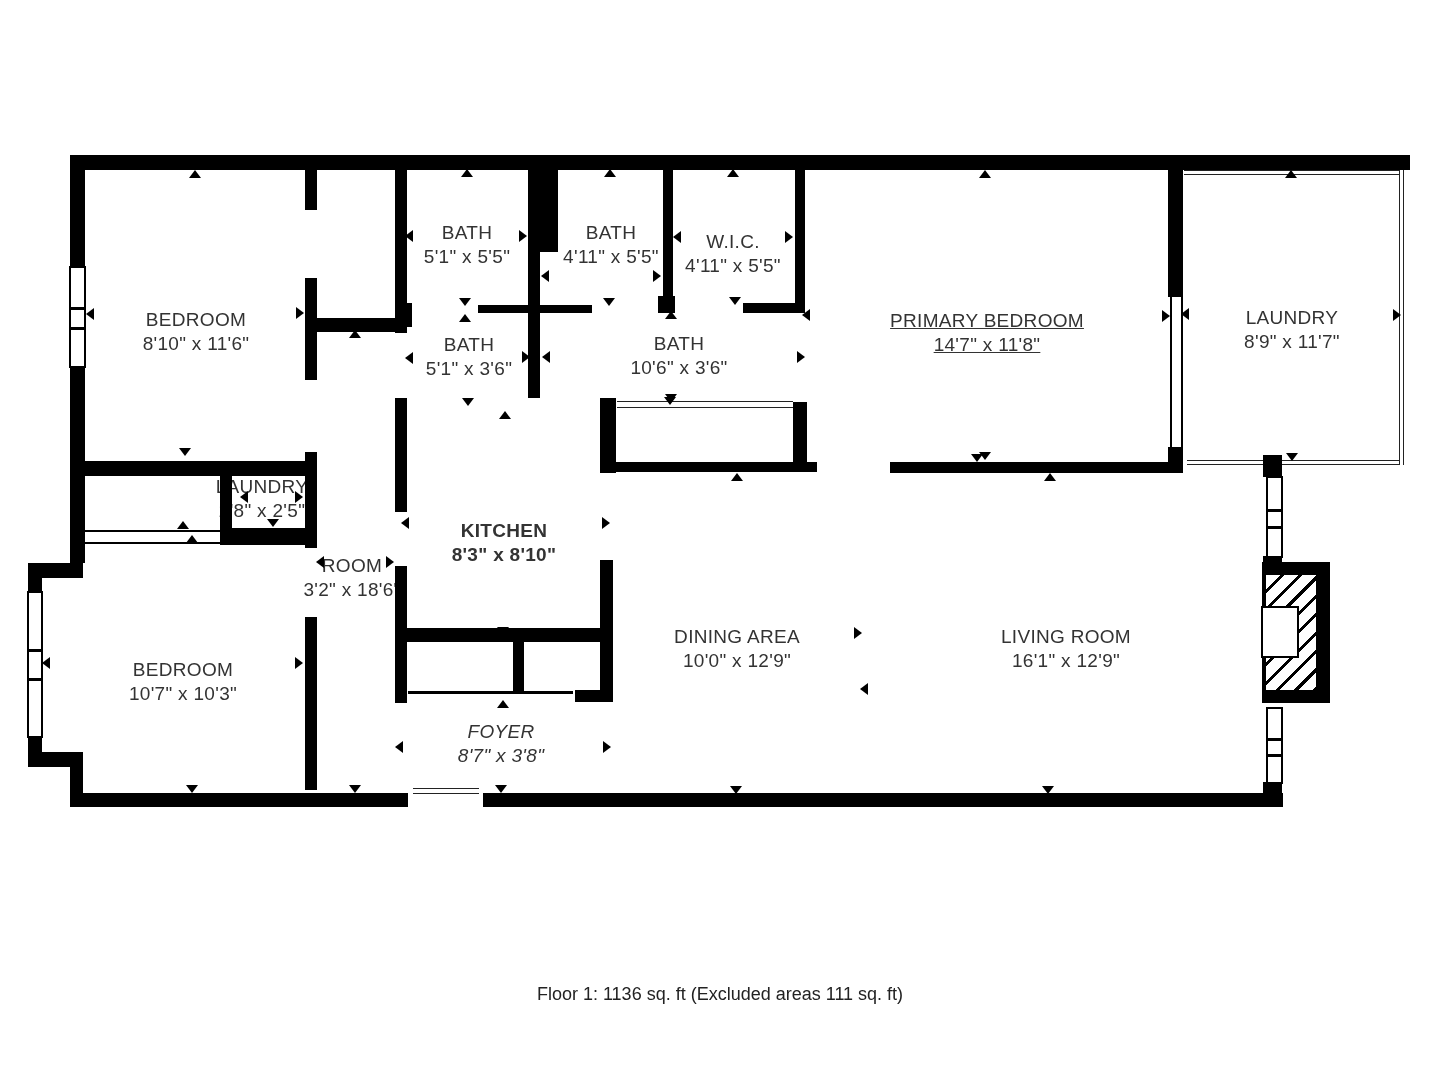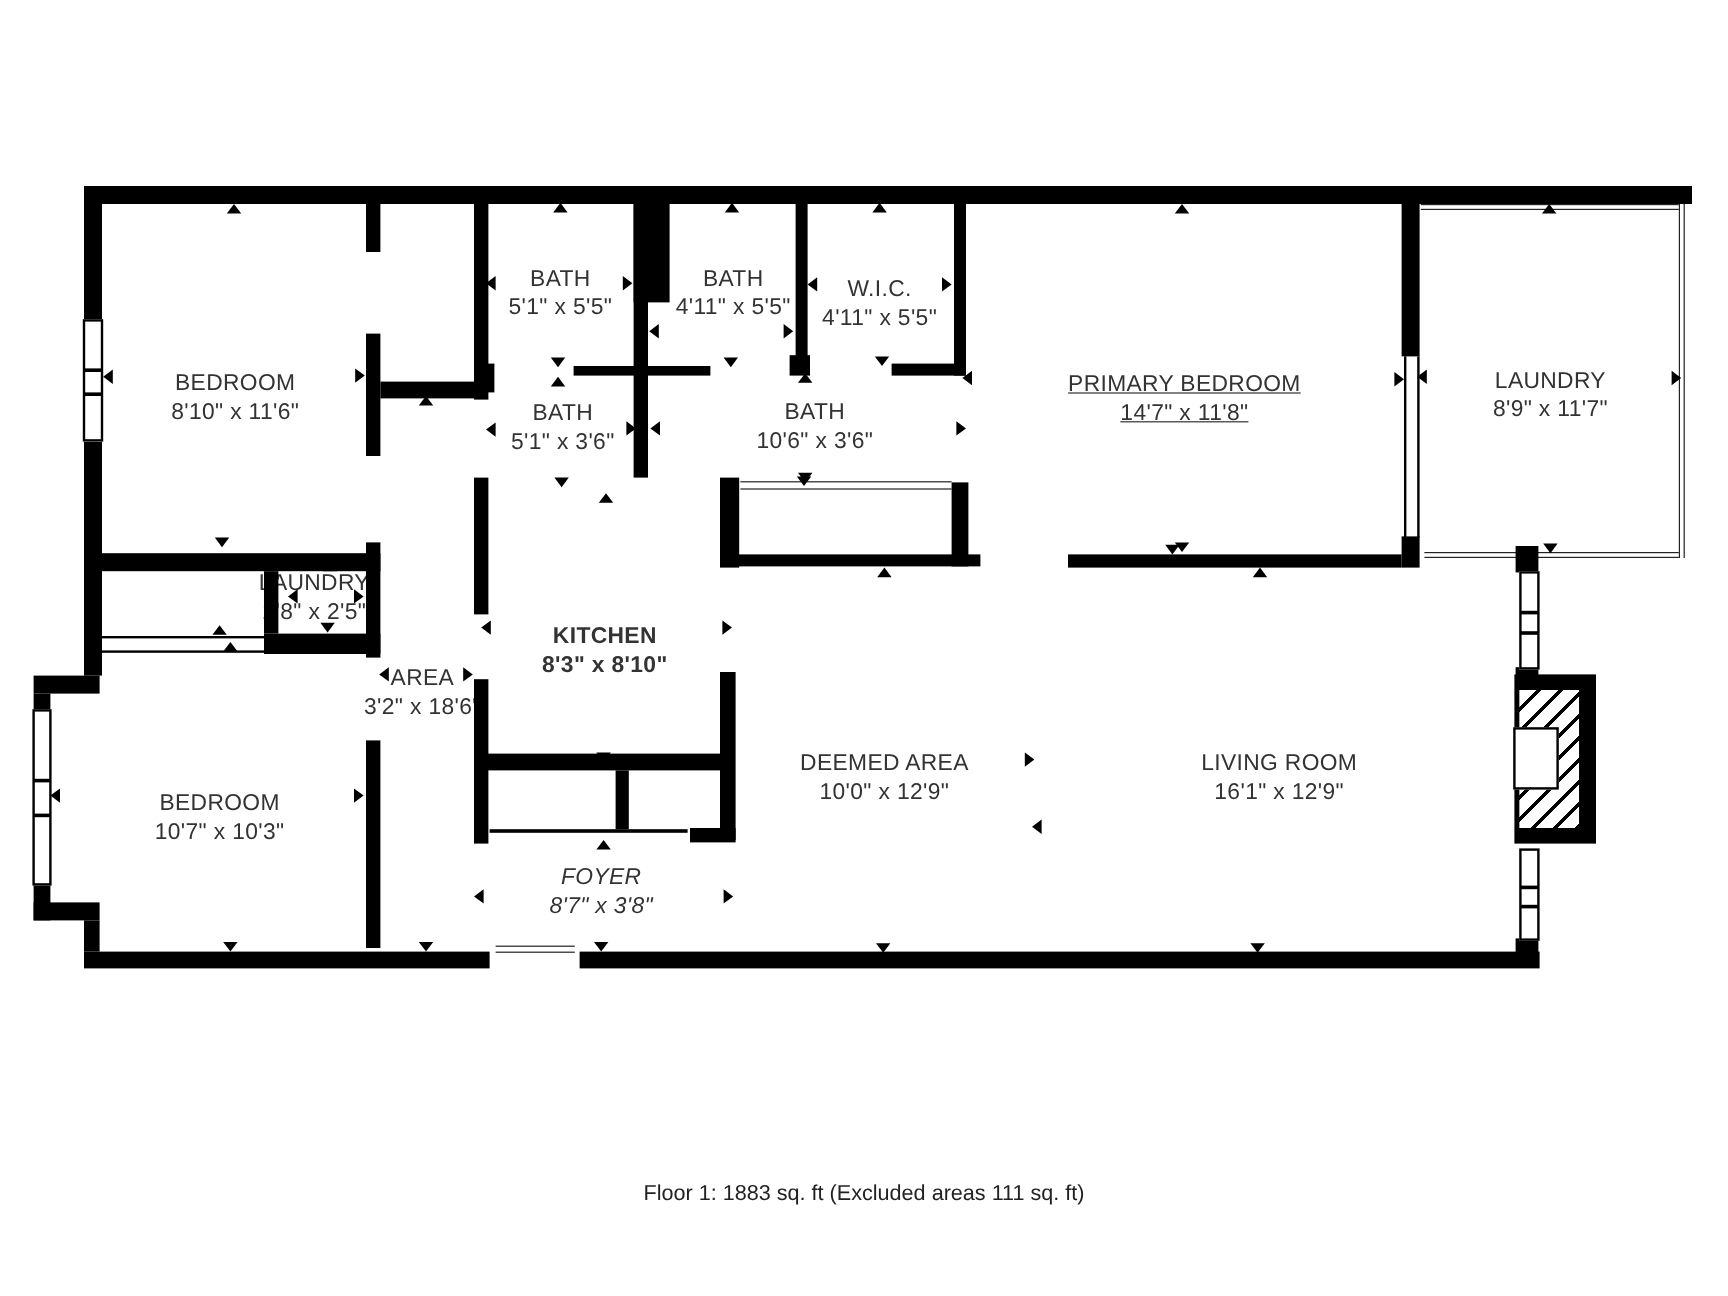--- a/index.html
+++ b/index.html
@@ -198,40 +198,40 @@
       </div>
       <div class="room" style="left: 679px; top: 356px;">
         <div class="nm">BATH</div>
         <div class="dm">10'6" x 3'6"</div>
       </div>
       <div class="room" style="left: 262px; top: 499px;">
         <div class="nm">LAUNDRY</div>
         <div class="dm">2'8" x 2'5"</div>
       </div>
       <div class="room" style="left: 352px; top: 578px;">
-        <div class="nm">AREA</div>
+        <div class="nm">ROOM</div>
         <div class="dm">3'2" x 18'6"</div>
       </div>
       <div class="room" style="left: 504px; top: 543px; font-weight: bold;">
         <div class="nm">KITCHEN</div>
         <div class="dm">8'3" x 8'10"</div>
       </div>
       <div class="room" style="left: 183px; top: 682px;">
         <div class="nm">BEDROOM</div>
         <div class="dm">10'7" x 10'3"</div>
       </div>
       <div class="room" style="left: 737px; top: 649px;">
-        <div class="nm">DEEMED AREA</div>
+        <div class="nm">DINING AREA</div>
         <div class="dm">10'0" x 12'9"</div>
       </div>
       <div class="room" style="left: 1066px; top: 649px;">
         <div class="nm">LIVING ROOM</div>
         <div class="dm">16'1" x 12'9"</div>
       </div>
       <div class="room" style="left: 501px; top: 744px; font-style: italic;">
         <div class="nm">FOYER</div>
         <div class="dm">8'7" x 3'8"</div>
       </div>
     </div>
   <div id="footer">
-    <div class="f2">Floor 1: 1883 sq. ft (Excluded areas 111 sq. ft)</div>
+    <div class="f2">Floor 1: 1136 sq. ft (Excluded areas 111 sq. ft)</div>
   </div>
 </div>
 
 </body></html>

